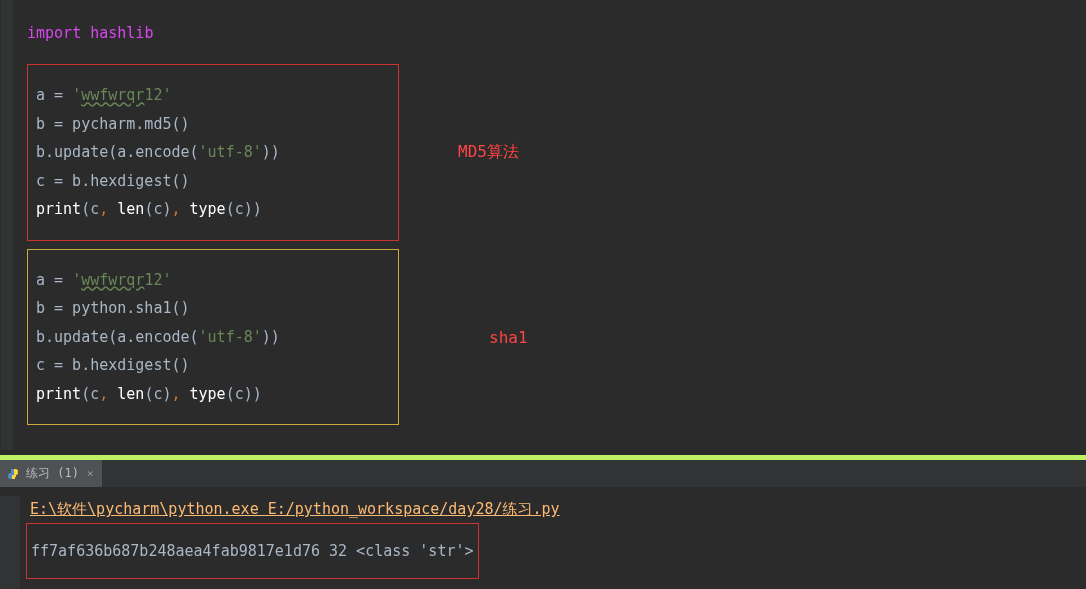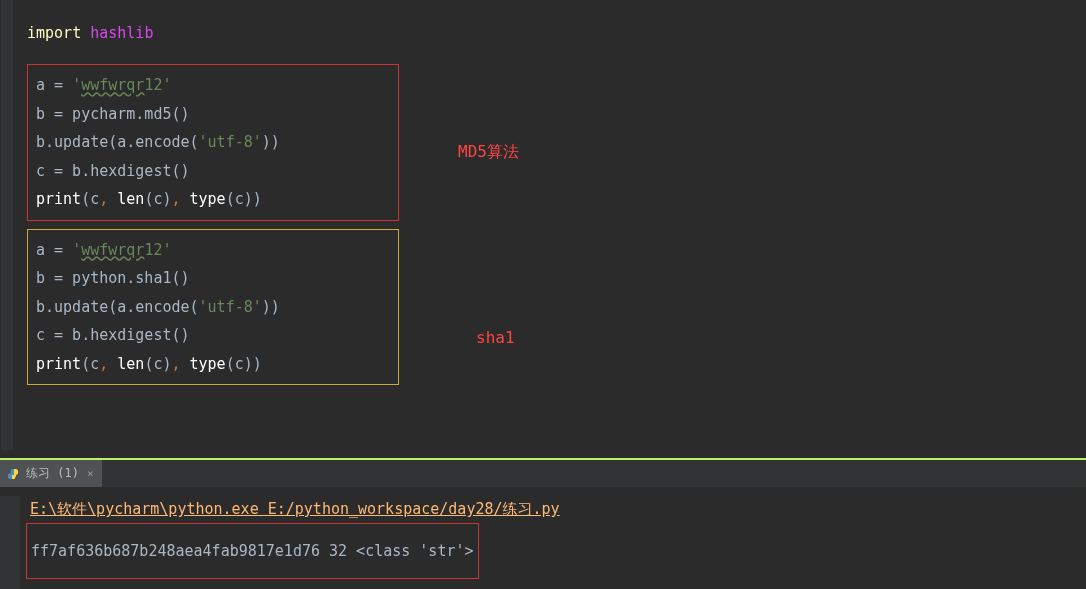--- a/index.html
+++ b/index.html
@@ -27,56 +27,56 @@
       top: 0;
       width: 12px;
       height: 100%;
       background: #313335;
     }
     .code-line {
       padding: 2px 0 2px 14px;
       line-height: 1.75;
       white-space: pre;
     }
-    .kw-import { color: #fef9c3; }
+    .kw-import { color: #d946ef; }
     .kw-builtin { color: #ffffff; }
     .identifier { color: #d946ef; }
     .string { color: #6a8759; }
     .string-underline { color: #6a8759; text-decoration: underline wavy #6a8759; }
     .comma { color: #cc7832; }
     
     .code-box {
       border: 1px solid;
       margin: 2px 0 8px 14px;
-      padding: 6px 8px;
+      padding: 16px 8px;
       width: 372px;
     }
     .box-red { border-color: #cc3333; }
     .box-yellow { border-color: #c9aa3a; }
     
     .box-line {
       line-height: 1.9;
       white-space: pre;
     }
     
     .annotation {
       position: absolute;
       color: #ff4444;
       font-size: 16px;
     }
     .ann-md5 { top: 142px; left: 445px; }
-    .ann-sha1 { top: 328px; left: 463px; }
+    .ann-sha1 { top: 328px; left: 476px; }
     
     .console-section {
       position: absolute;
       bottom: 0;
       left: 0;
       right: 0;
       background: #2b2b2b;
-      border-top: 2px solid #bef264;
+      border-top: 5px solid #bef264;
     }
     .tab-bar {
       background: #3c3f41;
       height: 28px;
       display: flex;
       align-items: center;
       border-bottom: 1px solid #2b2b2b;
     }
     .tab {
       background: #4e5254;

